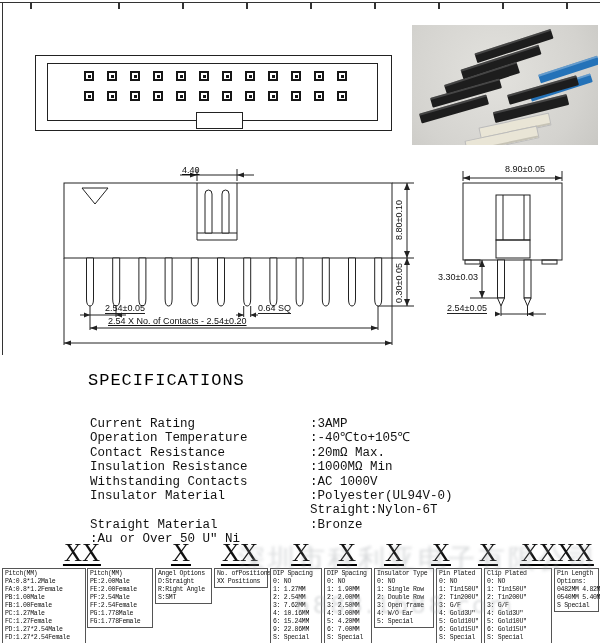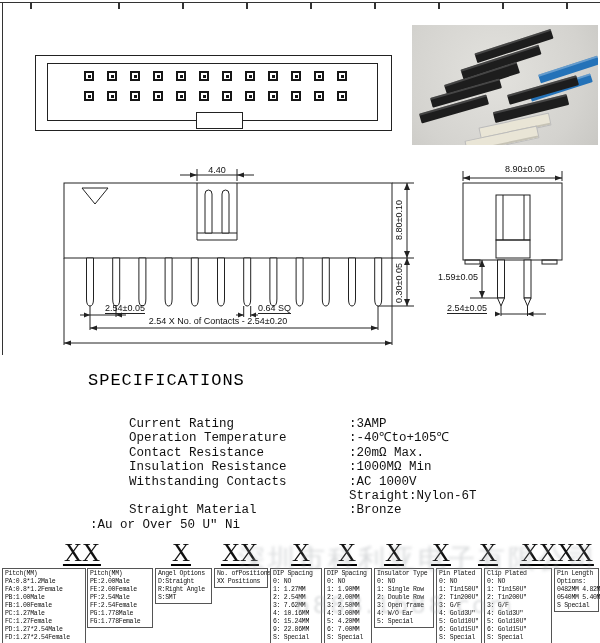--- a/index.html
+++ b/index.html
@@ -27,27 +27,27 @@
   .bar.b{background:#2472b8;box-shadow:inset 0 2px 0 rgba(255,255,255,.3);}
   .bar.w{background:#e9e5d6;box-shadow:inset 0 -2px 0 rgba(0,0,0,.15);border:0.5px solid #bbb;}
   
   svg.dwg{position:absolute;overflow:visible;}
   .ln{stroke:#222;stroke-width:1;fill:none;}
   .f-white{fill:#fff;stroke:#222;stroke-width:1;}
   .arr{fill:#222;stroke:none;}
   
   .dim{position:absolute;font:9px "Liberation Sans",sans-serif;color:#111;white-space:nowrap;z-index:3;}
   .dim.u{border-bottom:1px solid #222;padding-bottom:0px;}
-  .dim.c{text-align:center;}
+  .dim.c{text-align:left;text-decoration:underline;}
   .vdim{transform:rotate(-90deg);transform-origin:center;text-align:center;}
   
   .spec-title{position:absolute;left:88px;top:371px;font:17px "Liberation Mono","DejaVu Sans Mono",monospace;letter-spacing:1px;color:#000;}
   .spec-rows{position:absolute;left:90px;top:417px;width:440px;font:12.5px "Liberation Mono","DejaVu Sans Mono",monospace;}
   .spec-row{display:flex;height:14.4px;line-height:14.4px;white-space:nowrap;}
-  .spec-label{width:220px;flex:0 0 220px;margin-left:39px;}
+  .spec-label{width:220px;flex:0 0 220px;}
   
   .code-row{position:absolute;left:0;top:541px;width:600px;height:26px;text-align:center;}
   .code-x{position:absolute;transform:translateX(-50%);font:25px "Liberation Serif",serif;
           border-bottom:2px solid #000;line-height:23px;padding:0 1px;letter-spacing:0px;}
   
   .order-col{position:absolute;top:568px;border:1px solid #555;background:#fff;box-sizing:border-box;
              font:6.5px "Liberation Mono","DejaVu Sans Mono",monospace;letter-spacing:-0.3px;
              line-height:8px;padding:1px 2px;white-space:nowrap;}
   .order-col div{height:8px;overflow:visible;}
   
@@ -235,21 +235,21 @@
     <polygon class="arr" points="107.5,151 113.5,148.5 113.5,153.5"></polygon>
   </svg>
 
   <span class="dim c" style="left:182px;top:165px;width:70px">4.40</span>
   <span class="dim vdim" style="left:369px;top:215px;width:60px">8.80±0.10</span>
   <span class="dim vdim" style="left:369px;top:278px;width:60px">0.30±0.05</span>
   <span class="dim u" style="left:105px;top:303px">2.54±0.05</span>
   <span class="dim u" style="left:258px;top:303px">0.64 SQ</span>
   <span class="dim c" style="left:108px;top:316px;width:220px">2.54 X No. of Contacts - 2.54±0.20</span>
   <span class="dim" style="left:505px;top:164px">8.90±0.05</span>
-  <span class="dim" style="left:438px;top:272px">1.59±0.05</span>
+  <span class="dim" style="left:438px;top:272px">3.30±0.03</span>
   <span class="dim u" style="left:447px;top:303px">2.54±0.05</span>
 
   <div class="spec-title">SPECIFICATIONS</div>
   <div class="spec-rows" id="spec-rows">
       <div class="spec-row">
         <span class="spec-label">Current Rating</span>
         <span class="spec-value">:3AMP</span>
       </div>
       <div class="spec-row">
         <span class="spec-label">Operation Temperature</span>
@@ -259,20 +259,24 @@
         <span class="spec-label">Contact Resistance</span>
         <span class="spec-value">:20mΩ Max.</span>
       </div>
       <div class="spec-row">
         <span class="spec-label">Insulation Resistance</span>
         <span class="spec-value">:1000MΩ Min</span>
       </div>
       <div class="spec-row">
         <span class="spec-label">Withstanding Contacts</span>
         <span class="spec-value">:AC 1000V</span>
+      </div>
+      <div class="spec-row">
+        <span class="spec-label">Insulator Material</span>
+        <span class="spec-value">:Polyester(UL94V-0)</span>
       </div>
       <div class="spec-row">
         <span class="spec-label"></span>
         <span class="spec-value">Straight:Nylon-6T</span>
       </div>
       <div class="spec-row">
         <span class="spec-label">Straight Material</span>
         <span class="spec-value">:Bronze</span>
       </div>
       <div class="spec-row">

